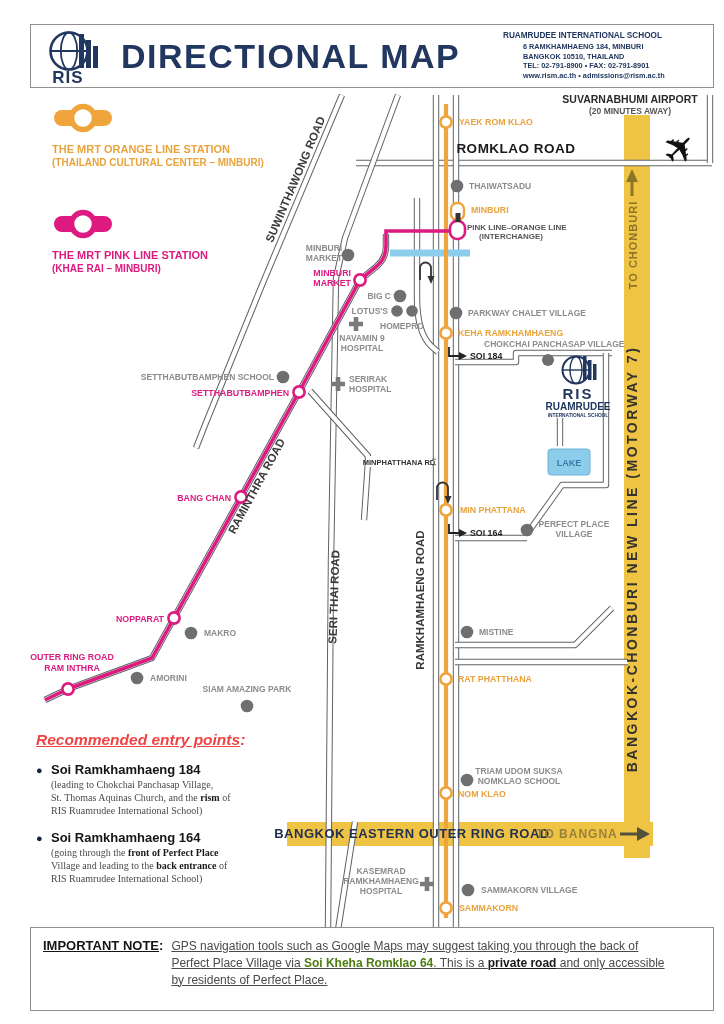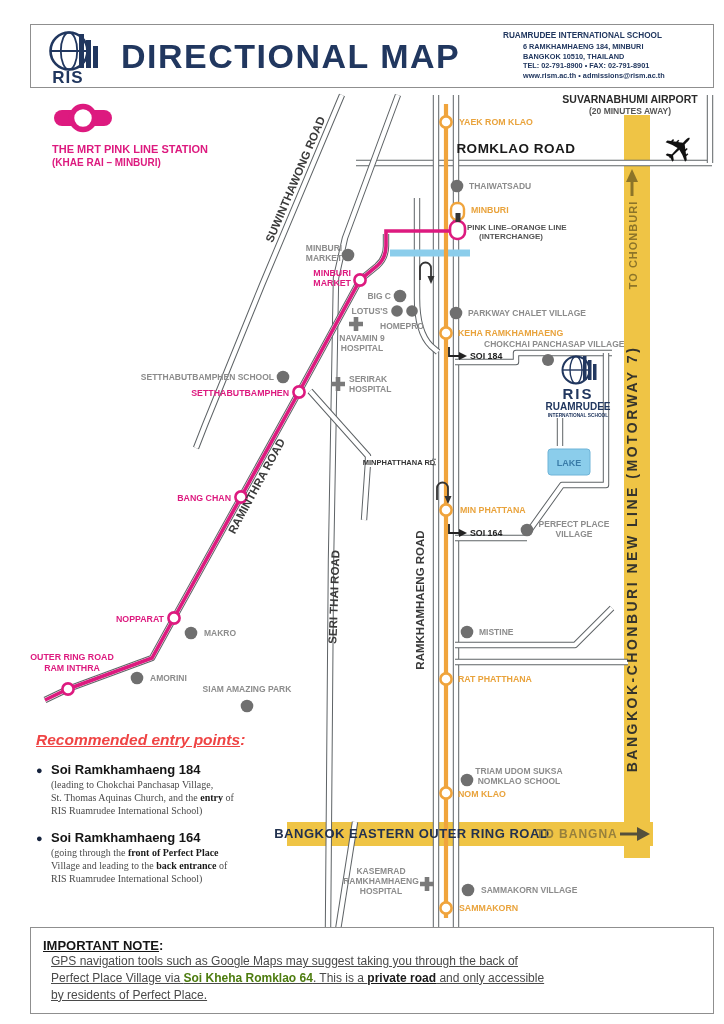--- a/index.html
+++ b/index.html
@@ -44,21 +44,21 @@
   .entry-h{font-size:15.5px;font-weight:800;font-style:italic;color:#ef4444;}
   .entry-h .u{text-decoration:underline;}
   .entry-item{display:flex;margin-top:13px;}
   .bullet{width:15px;font-size:11px;color:#16233d;padding-top:2px;}
   .entry-title{font-size:13px;font-weight:800;color:#151515;margin-bottom:2px;}
   .entry-line{font-size:10px;color:#4a4a4a;line-height:1.28;font-family:Liberation Serif, serif;}
   .entry-line b{color:#1a1a1a;}
   
   .note{position:absolute;left:30px;top:927px;width:684px;min-height:84px;
         border:1.3px solid #8f8f8f;box-sizing:border-box;background:#fff;
-        padding:10px 12px;display:flex;z-index:5;flex-direction:column;}
+        padding:10px 12px;display:flex;z-index:5;}
   .note-label{font-size:13px;font-weight:800;color:#151515;white-space:nowrap;}
   .note-label .u{text-decoration:underline;}
   .note-body{margin-left:8px;font-size:12px;color:#4a4a4a;line-height:1.4;text-decoration:underline;}
   .note-body b{color:#4d7c0f;}
   .note-body .bu{font-weight:800;text-decoration:underline;color:#1a1a1a;}
 </style>
 </head>
 <body>
 
 <div id="page">
@@ -303,39 +303,47 @@
     <div class="schoolinfo">
       <div class="l0">RUAMRUDEE INTERNATIONAL SCHOOL</div>
       <div>6 RAMKHAMHAENG 184, MINBURI</div>
       <div>BANGKOK 10510, THAILAND</div>
       <div>TEL: 02-791-8900 • FAX: 02-791-8901</div>
       <div>www.rism.ac.th • admissions@rism.ac.th</div>
     </div>
   </div>
 
   <div class="legend">
+    <div class="leg-item leg-orange">
+      <svg width="62" height="36" viewBox="0 0 62 36">
+        <rect x="2" y="10" width="58" height="16" rx="8" fill="#F0A43C"></rect>
+        <circle cx="31" cy="18" r="11.5" fill="#fff" stroke="#F0A43C" stroke-width="5.5"></circle>
+      </svg>
+      <div class="leg-title">THE MRT ORANGE LINE STATION</div>
+      <div class="leg-sub">(THAILAND CULTURAL CENTER – MINBURI)</div>
+    </div>
     <div class="leg-item leg-pink">
       <svg width="62" height="36" viewBox="0 0 62 36">
         <rect x="2" y="10" width="58" height="16" rx="8" fill="#DD1A7F"></rect>
         <circle cx="31" cy="18" r="11.5" fill="#fff" stroke="#DD1A7F" stroke-width="5.5"></circle>
       </svg>
       <div class="leg-title">THE MRT PINK LINE STATION</div>
       <div class="leg-sub">(KHAE RAI – MINBURI)</div>
     </div>
   </div>
 
   <div class="entry">
     <div class="entry-h"><span class="u">Recommended entry points</span><span>:</span></div>
 
     <div class="entry-item">
       <div class="bullet">●</div>
       <div>
         <div class="entry-title">Soi Ramkhamhaeng 184</div>
         <div class="entry-line">(leading to Chokchai Panchasap Village,</div>
-        <div class="entry-line"><span>St. Thomas Aquinas Church, and the </span><b>entry</b><span> of</span></div>
+        <div class="entry-line"><span>St. Thomas Aquinas Church, and the </span><b>rism</b><span> of</span></div>
         <div class="entry-line">RIS Ruamrudee International School)</div>
       </div>
     </div>
 
     <div class="entry-item">
       <div class="bullet">●</div>
       <div>
         <div class="entry-title">Soi Ramkhamhaeng 164</div>
         <div class="entry-line"><span>(going through the </span><b>front of Perfect Place</b></div>
         <div class="entry-line"><span>Village and leading to the </span><b>back entrance</b><span> of</span></div>

